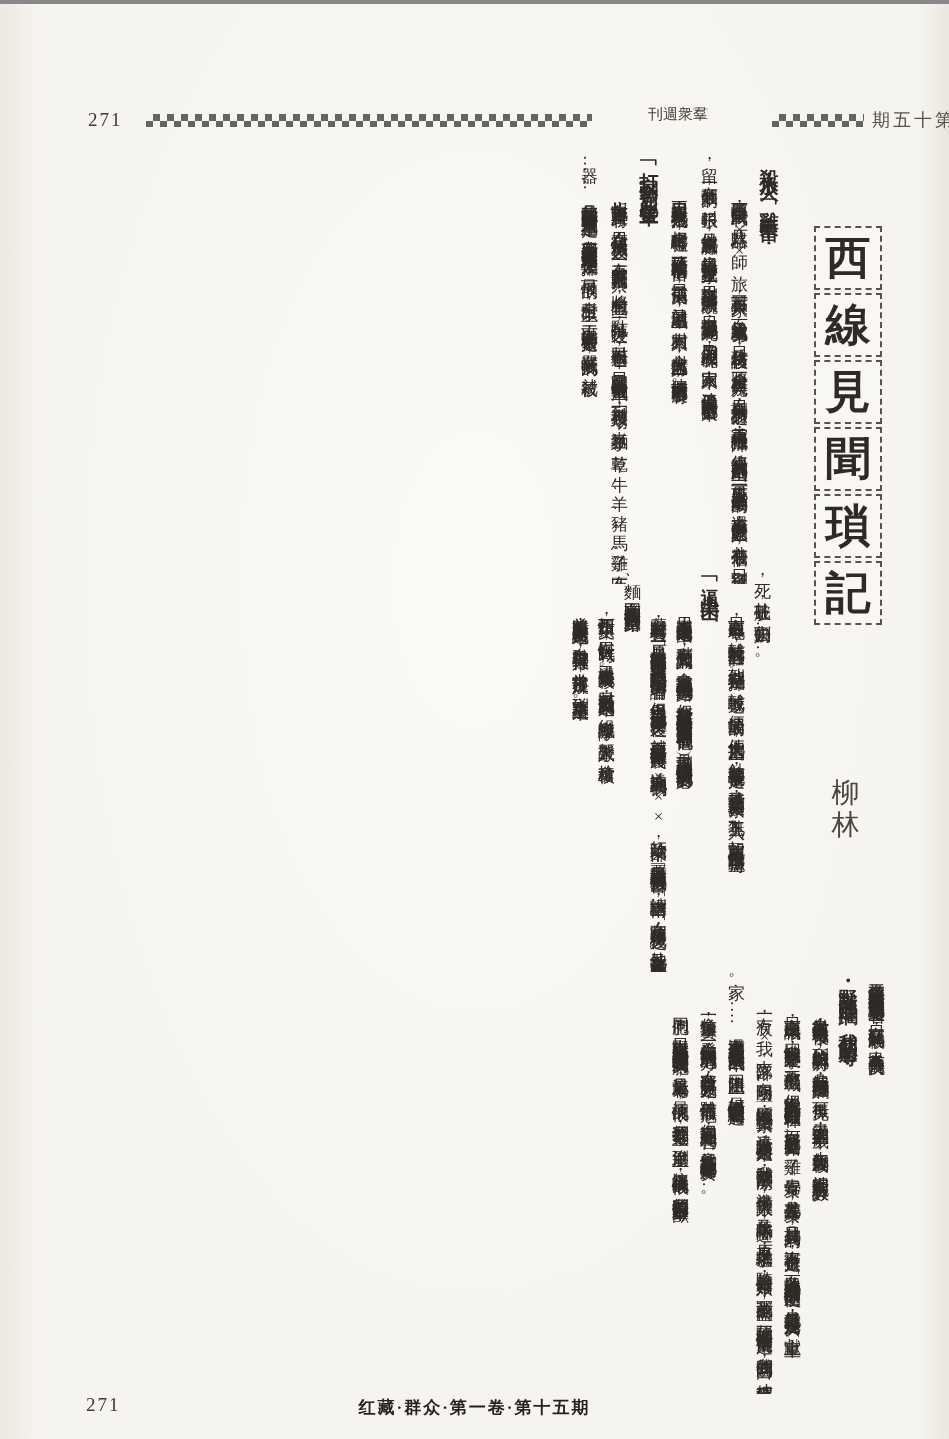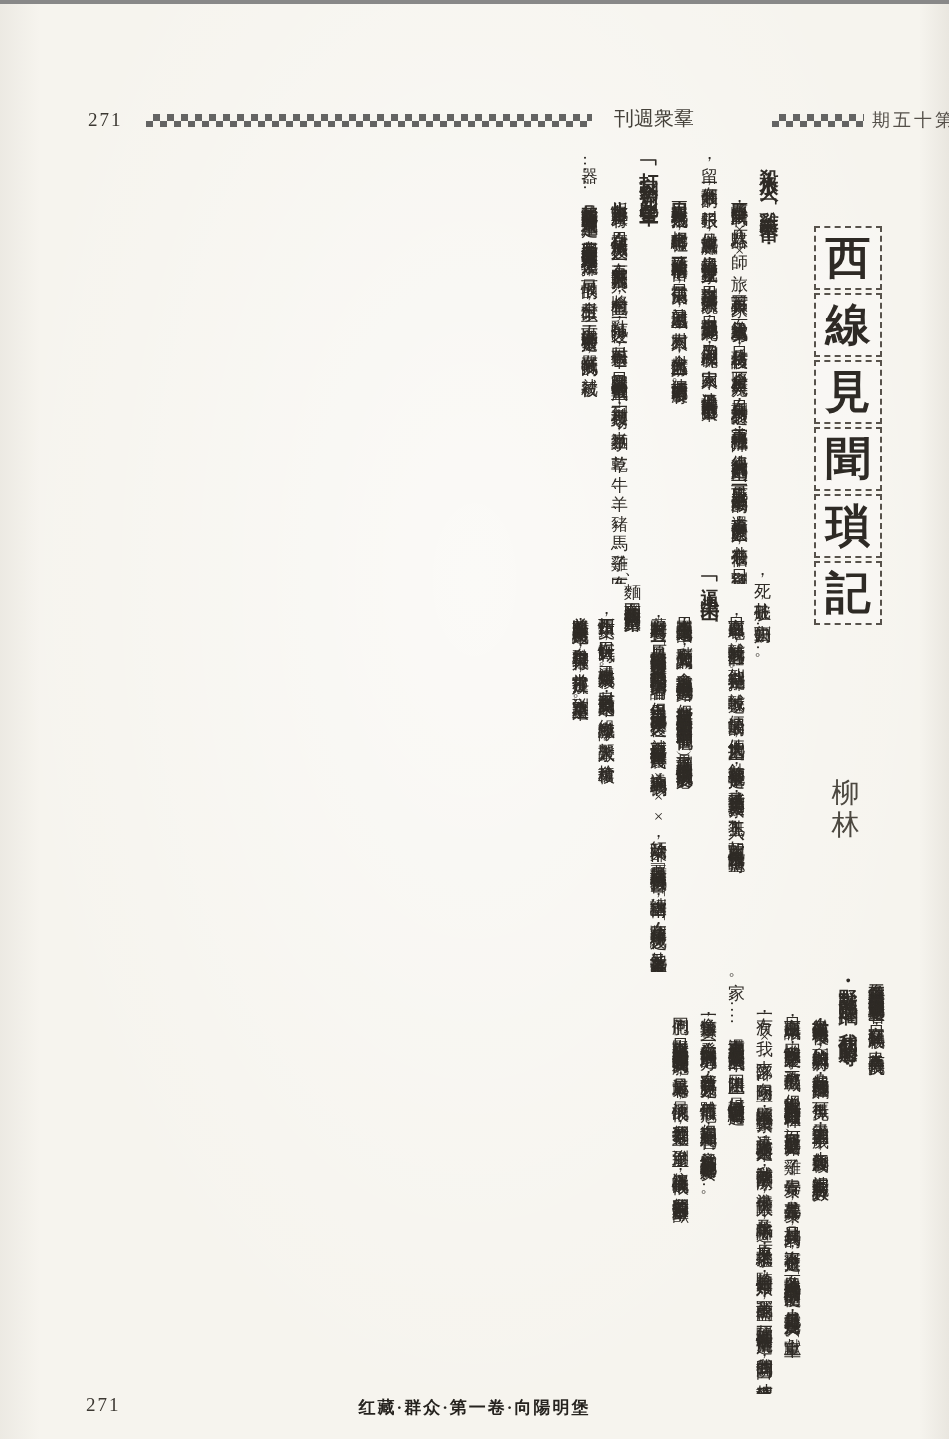--- a/index.html
+++ b/index.html
@@ -13,22 +13,22 @@
     font-family:"Liberation Serif", serif;
     color:#34302a;
   }
   
   .hdr-num{position:absolute;left:88px;top:105px;font-size:19px;letter-spacing:2px;color:#3c3832;}
   .checker{position:absolute;top:110px;height:13px;
     background:repeating-conic-gradient(#4a4a4a 0% 25%, rgba(0,0,0,0) 0% 50%) 0 0/14px 14px;
     opacity:.85;}
   .checker-left{left:146px;width:446px;}
   .checker-right{left:772px;width:92px;}
-  .masthead{position:absolute;left:614px;top:101px;width:154px;display:flex;justify-content:space-between;
-    font-size:20px;color:#45413a;}
+  .masthead{position:absolute;left:648px;top:101px;width:154px;display:flex;justify-content:space-between;
+    font-size:15px;color:#45413a;}
   .issue{position:absolute;left:872px;top:104px;font-size:18px;letter-spacing:3px;color:#55504a;white-space:nowrap;}
   
   .titlebox{position:absolute;left:814px;top:222px;width:70px;}
   .tchar{width:64px;height:60px;margin:0 0 3px 0;border:2px dashed #57524b;
     display:flex;align-items:center;justify-content:center;
     font-size:45px;font-weight:bold;line-height:1;color:#2e2a25;background:rgba(255,255,255,.25);}
   
   .author{position:absolute;left:826px;top:752px;writing-mode:vertical-rl;
     font-size:28px;letter-spacing:32px;color:#4c4840;}
   
@@ -95,15 +95,15 @@
       <p class="cont" data-bind="bands.2.items.0.text">像三交鎮蘆家野村這一類的故事在這西戰場到處發生着；日寇在瘋狂的燒殺，人民在英勇的反抗！</p>
       <p class="heading" data-bind="bands.2.items.1.text">・野獸的蹂躪，我們的恥辱！</p>
       <p class="para" data-bind="bands.2.items.2.text">自從敵人佔領山西各城市後，所到的城鎮與鄉村，凡我婦女同胞橫遭蹂躪，無可倖免！從十二三歲到四五十歲，先姦淫後刺殺，被害婦女同胞不計其數！</p>
       <p class="para" data-bind="bands.2.items.3.text">日寇在山西諸城中，因怕我游擊隊之襲擊，不敢輕易出城；但常派大批汽車到附近村莊搶刦銀錢糧秣；而日寇所最貪婪的是豬、雞子、青年婦女，尤其是青年婦女，凡被日兵見到的，沒有不被搶走，而各地「維持會」的漢奸們所最忙的差使，也就是替日寇搜捉婦女，獻上「皇軍」。</p>
       <p class="para" data-bind="bands.2.items.4.text">有一次，我×支隊部，向陽明堡、崞縣間汽車道上搜索，遠見敵人騎兵迎面走來，我游擊隊當下散開，準備伏擊敵人，及敵馬隊漸近，原來是大批驢子，騎的全是青年姑娘，我軍上前盤問，趕驢的漢奸一個個落荒而逃；我們査問明白，才把這批行將送入虎口的幼小的女同胞護送回家。……還有兩次遇到了敵人往太原運婦女的汽車，因無法阻止，只好滿懷憤恨瞪着它狂馳而過！</p>
       <p class="para" data-bind="bands.2.items.5.text">像這一類事實，發生在每一個日寇所到的地方，在我自己沒有親見之先，雖然痛恨日寇，但還想不到如此利害，竟然這樣有計劃地到處搶奪婦女……。</p>
       <p class="para" data-bind="bands.2.items.6.text">同胞們！日本野獸這樣無恥的汚辱殘酷的殺害我婦女同胞；這是最大恥辱，最深的仇恨，我們要刻在骨上，滲到血里，這無容置喙的仇恨，我們要殺盡那日本野獸！</p>
     </section>
 
   <span class="ftr-num" data-bind="footer.page_number">271</span>
-  <div class="ftr-pub" data-bind="footer.publication">红藏·群众·第一卷·向陽明堡</div>
+  <div class="ftr-pub" data-bind="footer.publication">红藏·群众·第一卷·第十五期</div>
 
 </div>
 
 </body></html>

